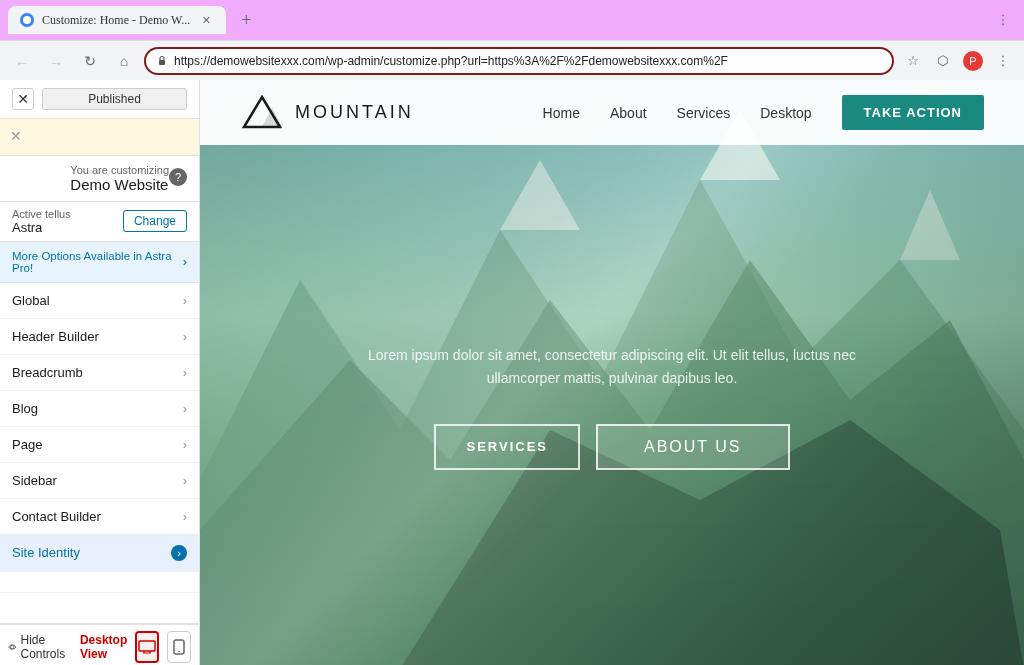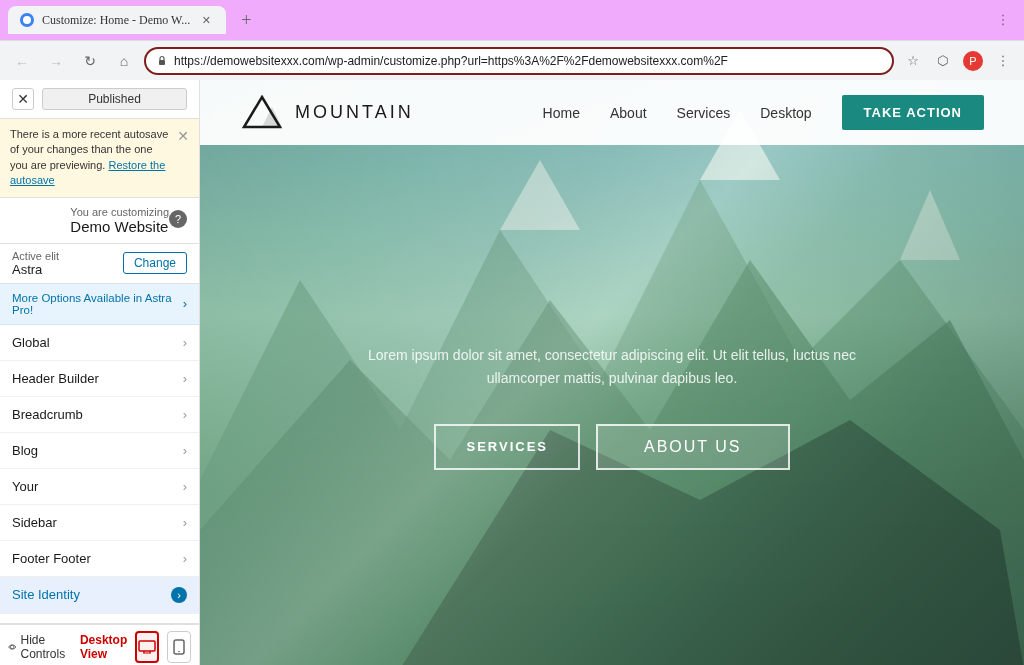--- a/index.html
+++ b/index.html
@@ -118,38 +118,34 @@
 
 <div class="main-layout">
 
   <div class="sidebar">
     <div class="sidebar-header">
       <div class="sidebar-close">✕</div>
       <div class="sidebar-published">Published</div>
     </div>
 
     <div class="sidebar-notice">
-      <div class="sidebar-notice-text">
-        <span>There is a more recent autosave of your changes than the one you are previewing.</span>
-        <a>Restore the autosave</a>
-      </div>
       <span class="sidebar-notice-x">✕</span>
     </div>
 
     <div class="sidebar-customizing">
       <div>
         <div class="sidebar-customizing-label">You are customizing</div>
         <div class="sidebar-customizing-title">Demo Website</div>
       </div>
       <div class="sidebar-help">?</div>
     </div>
 
     <div class="sidebar-theme">
       <div>
-        <div class="sidebar-theme-label">Active elit</div>
+        <div class="sidebar-theme-label">Active tellus</div>
         <div class="sidebar-theme-name">Astra</div>
       </div>
       <button class="change-btn">Change</button>
     </div>
 
     <div class="astra-pro-banner">
       <span class="astra-pro-text">More Options Available in Astra Pro!</span>
       <span class="astra-pro-arrow">›</span>
     </div>
 
@@ -164,29 +160,29 @@
       </div>
       <div class="sidebar-item">
         <span>Breadcrumb</span>
         <span class="sidebar-arrow">›</span>
       </div>
       <div class="sidebar-item">
         <span>Blog</span>
         <span class="sidebar-arrow">›</span>
       </div>
       <div class="sidebar-item">
-        <span>Your</span>
+        <span>Page</span>
         <span class="sidebar-arrow">›</span>
       </div>
       <div class="sidebar-item">
         <span>Sidebar</span>
         <span class="sidebar-arrow">›</span>
       </div>
       <div class="sidebar-item">
-        <span>Footer Footer</span>
+        <span>Contact Builder</span>
         <span class="sidebar-arrow">›</span>
       </div>
       <div class="sidebar-item active">
         <span>Site Identity</span>
         <span class="sidebar-arrow" style="color:white;background:#0073aa;border-radius:50%;width:16px;height:16px;display:flex;align-items:center;justify-content:center;font-size:11px;">›</span>
       </div>
       <div class="sidebar-item">
         
         
       </div>

